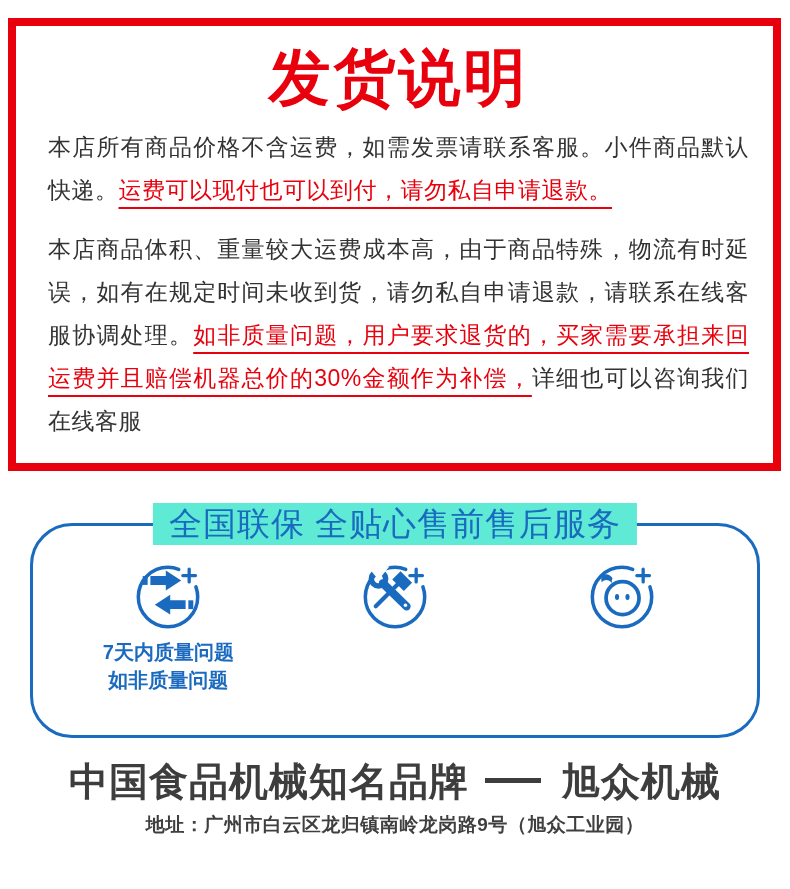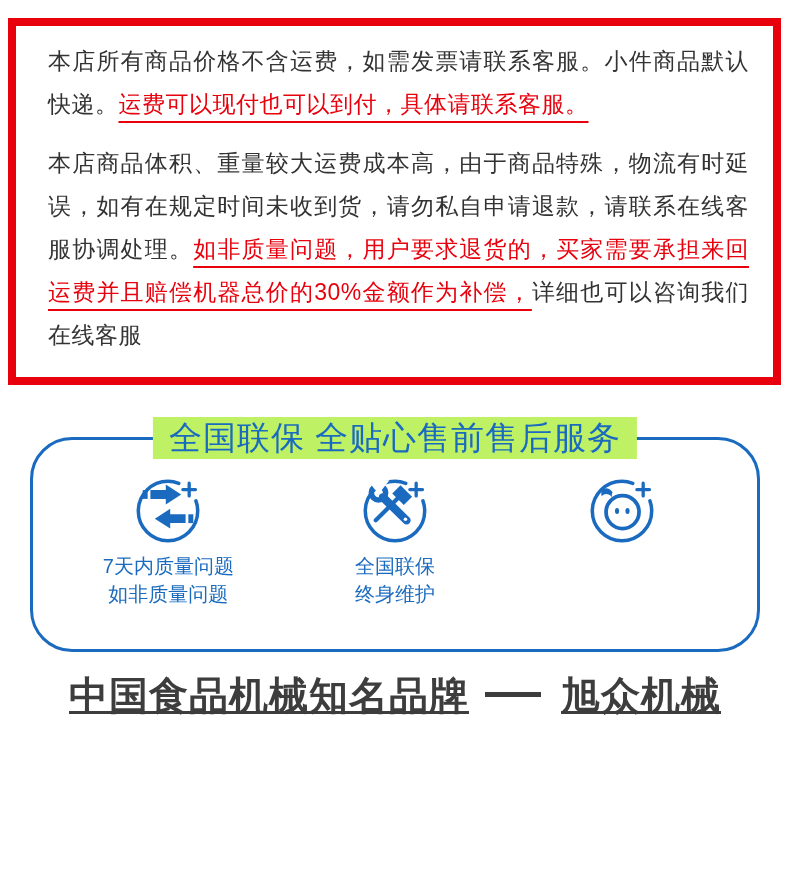--- a/index.html
+++ b/index.html
@@ -47,51 +47,50 @@
     height:215px;
     box-sizing:border-box;
     border:3px solid #1a6bbf;
     border-radius:42px;
   }
   .service-title{
     position:absolute;
     top:-23px;
     left:50%;
     transform:translateX(-50%);
-    background:#bef264;
+    background:#5eead4;
     padding:0 16px;
     white-space:nowrap;
     font-size:33px;
     line-height:42px;
     font-weight:500;
     color:#1a6bbf;
     letter-spacing:1px;
   }
   .service-items{
     display:flex;
     padding:38px 22px 0;
   }
   .service-item{flex:1;text-align:center;color:#1a6bbf;}
   .service-item svg{display:block;margin:0 auto;}
   .service-label{
     margin-top:8px;
     font-size:20px;
     line-height:28px;
-    font-weight:400;
+    font-weight:700;
     color:#1a6bbf;
   }
   
   .brand-footer{margin-top:20px;text-align:center;color:#3d3d3d;}
   .brand-line{
     font-size:39px;
     line-height:47px;
     font-weight:700;
     letter-spacing:1px;
     white-space:nowrap;
-    text-decoration:underline;
   }
   .dash-bar{
     display:inline-block;
     width:56px;height:5px;
     background:#3d3d3d;
     vertical-align:middle;
     margin:0 20px 8px 16px;
   }
   .brand-address{
     margin-top:8px;
@@ -101,22 +100,23 @@
     color:#3f3f3f;
     letter-spacing:.5px;
   }
 </style>
 </head>
 <body>
 
 <div>
 
   <section class="notice-box">
+    <h1 class="notice-title">发货说明</h1>
 
-    <p class="notice-para"><span>本店所有商品价格不含运费，如需发票请联系客服。小件商品默认快递。</span><span class="seg-red">运费可以现付也可以到付，具体请联系客服。</span></p>
+    <p class="notice-para"><span>本店所有商品价格不含运费，如需发票请联系客服。小件商品默认快递。</span><span class="seg-red">运费可以现付也可以到付，请勿私自申请退款。</span></p>
 
     <p class="notice-para"><span>本店商品体积、重量较大运费成本高，由于商品特殊，物流有时延误，如有在规定时间未收到货，请勿私自申请退款，请联系在线客服协调处理。</span><span class="seg-red">如非质量问题，用户要求退货的，买家需要承担来回运费并且赔偿机器总价的30%金额作为补偿，</span><span>详细也可以咨询我们在线客服</span></p>
   </section>
 
   <section class="service-panel">
     <div class="service-title">全国联保 全贴心售前售后服务</div>
 
     <div class="service-items">
 
       <div class="service-item">
@@ -140,21 +140,20 @@
           <path d="M43.5 10.5 H55 M49.25 4.75 V16.25" stroke="#1a6bbf" stroke-width="3" stroke-linecap="round" fill="none"></path>
           <g>
             <circle cx="15" cy="13.5" r="6.5" fill="none" stroke="#1a6bbf" stroke-width="5"></circle>
             <path d="M19 17.5 L40.5 38.5" stroke="#1a6bbf" stroke-width="7.5" stroke-linecap="round" fill="none"></path>
             <polygon points="5,2 25,2 15,14.5" fill="#ffffff"></polygon>
             <polygon points="35,6.5 45.5,17 38,24.5 27.5,14" fill="#1a6bbf"></polygon>
             <path d="M32.5 18.5 L12.5 38.5" stroke="#1a6bbf" stroke-width="3.8" stroke-linecap="round" fill="none"></path>
             <circle cx="39.5" cy="37.5" r="1.6" fill="#ffffff"></circle>
           </g>
         </svg>
-        <div class="service-label"><span>全国联保</span><br><span>终身维护</span></div>
       </div>
 
       <div class="service-item">
         <svg width="66" height="66" viewBox="0 0 60 60">
           <circle cx="30" cy="30" r="27" fill="none" stroke="#1a6bbf" stroke-width="3.2" stroke-linecap="round" stroke-dasharray="137 23"></circle>
           <path d="M43.5 10.5 H55 M49.25 4.75 V16.25" stroke="#1a6bbf" stroke-width="3" stroke-linecap="round" fill="none"></path>
           <g>
             <circle cx="30.5" cy="31" r="15" fill="none" stroke="#1a6bbf" stroke-width="3.4"></circle>
             <ellipse cx="25.5" cy="30" rx="1.9" ry="2.7" fill="#1a6bbf"></ellipse>
             <ellipse cx="35" cy="30" rx="1.9" ry="2.7" fill="#1a6bbf"></ellipse>
@@ -163,15 +162,16 @@
         </svg>
       </div>
 
     </div>
   </section>
 
   <section class="brand-footer">
     <div class="brand-line"><span>中国食品机械知名品牌</span><span class="dash-bar"></span><span>旭众机械</span></div>
 
 
+    <div class="brand-address">地址：广州市白云区龙归镇南岭龙岗路9号（旭众工业园）</div>
   </section>
 
 </div>
 
 </body></html>

